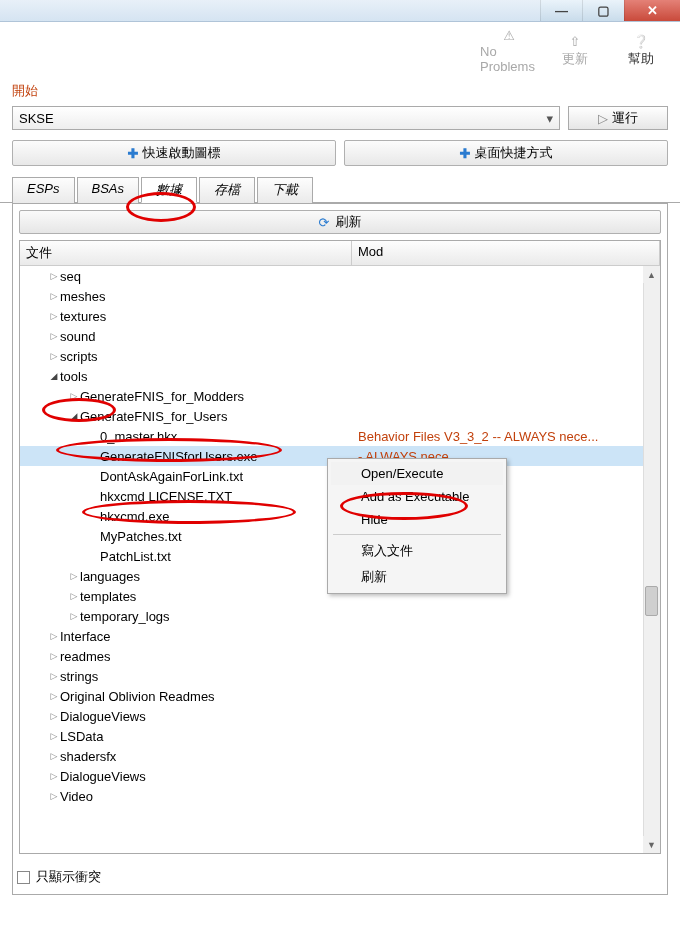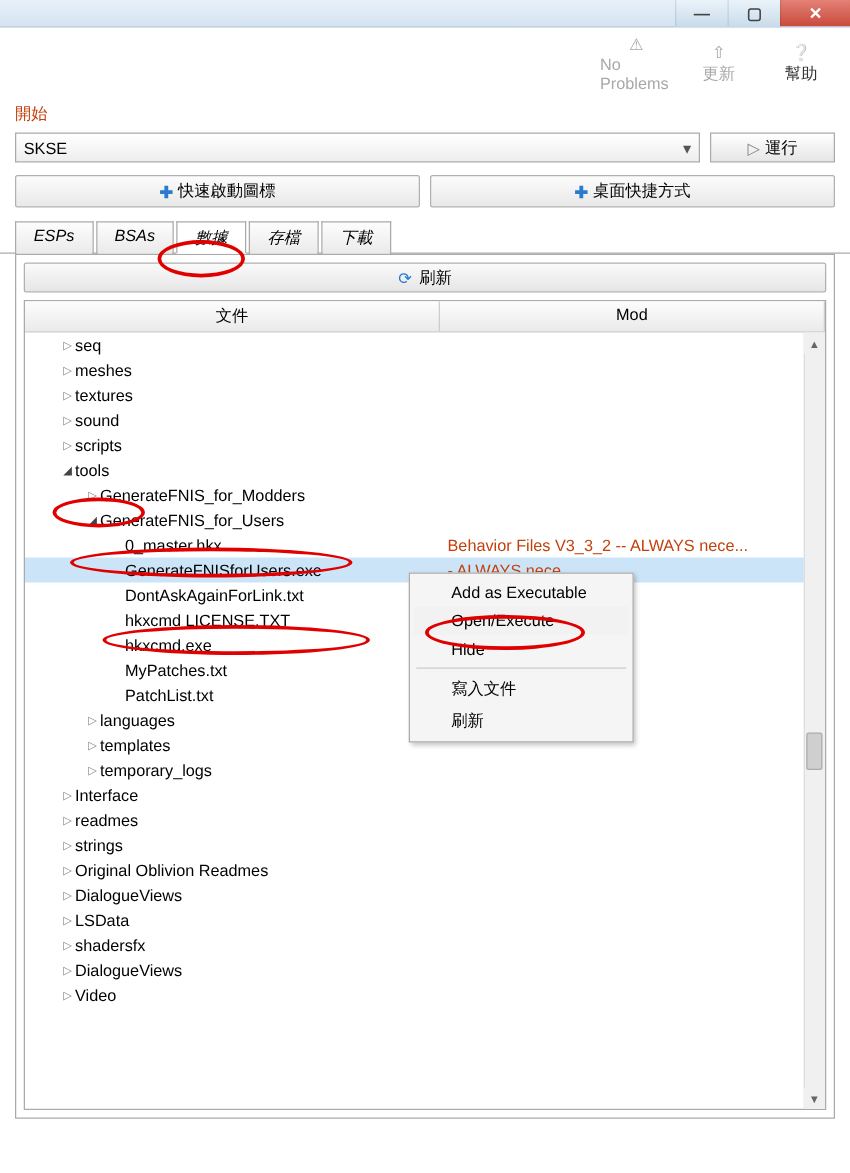--- a/index.html
+++ b/index.html
@@ -33,21 +33,21 @@
 .tabs { display: flex; padding: 0 12px; border-bottom: 1px solid #aaa; position: relative; }
 .tab { padding: 3px 14px; border: 1px solid #aaa; border-bottom: none; background: linear-gradient(#fdfdfd,#eaeaea); margin-right: 2px; position: relative; top: 1px; font-style: italic; }
 .tab.active { background: #fff; border-bottom: 1px solid #fff; }
 
 
 .content { border: 1px solid #aaa; margin: 0 12px; height: 692px; display: flex; flex-direction: column; }
 .refresh-bar { height: 24px; margin: 6px; border: 1px solid #b0b0b0; background: linear-gradient(#fafafa,#e6e6e6); display: flex; align-items: center; justify-content: center; gap: 6px; border-radius: 2px;}
 .refresh-bar .ico { color:#2a7bd0; }
 
 .tree-container { flex: 1; margin: 0 6px 6px 6px; border: 1px solid #aaa; display: flex; flex-direction: column; overflow: hidden; position: relative; }
-.tree-header { display: flex; border-bottom: 1px solid #ccc; background: linear-gradient(#fdfdfd,#eaeaea); text-align: center; }
+.tree-header { display: flex; border-bottom: 1px solid #ccc; background: linear-gradient(#fdfdfd,#eaeaea); }
 .th { padding: 3px 6px; border-right: 1px solid #ccc; }
 .th.file { width: 332px; }
 .th.mod { flex:1; }
 
 .tree-body { flex: 1; overflow-y: auto; position: relative; }
 .row { display: flex; align-items: center; height: 20px; position: relative; }
 .row.sel { background: #cce4f7; }
 .indent { display: inline-block; }
 .arrow { width: 12px; display: inline-block; color: #888; font-size: 9px; text-align: center; }
 .arrow.open { color: #444; }
@@ -281,27 +281,31 @@
           <span class="fname">Video</span>
         </div>
         <div class="scrollstub">
         <div class="scrollarrow" style="top:0">▲</div>
         <div class="scrollthumb"></div>
         <div class="scrollarrow" style="bottom:0">▼</div>
       </div>
     </div>
 
     <div class="ctxmenu" style="left:307px; top:217px;">
+      <div class="ctxitem sel"><span>Open/Execute</span></div>
       <div class="ctxitem"><span>Add as Executable</span></div>
-      <div class="ctxitem sel"><span>Open/Execute</span></div>
       <div class="ctxitem"><span>Hide</span></div>
       <div class="ctxdiv"></div>
       <div class="ctxitem"><span>寫入文件</span></div>
       <div class="ctxitem"><span>刷新</span></div>
     </div>
   </div>
+  <div class="bottom">
+    <span class="checkbox"></span>
+    <span>只顯示衝突</span>
+  </div>
 </div>
 
 <div class="redcircle" style="left:126px; top:192px; width:70px; height:30px;"></div>
 <div class="redcircle" style="left:42px; top:398px; width:74px; height:24px;"></div>
 <div class="redcircle" style="left:56px; top:438px; width:226px; height:24px;"></div>
 <div class="redcircle" style="left:82px; top:500px; width:214px; height:24px;"></div>
 <div class="redcircle" style="left:340px; top:492px; width:128px; height:28px;"></div>
 
 </body></html>

